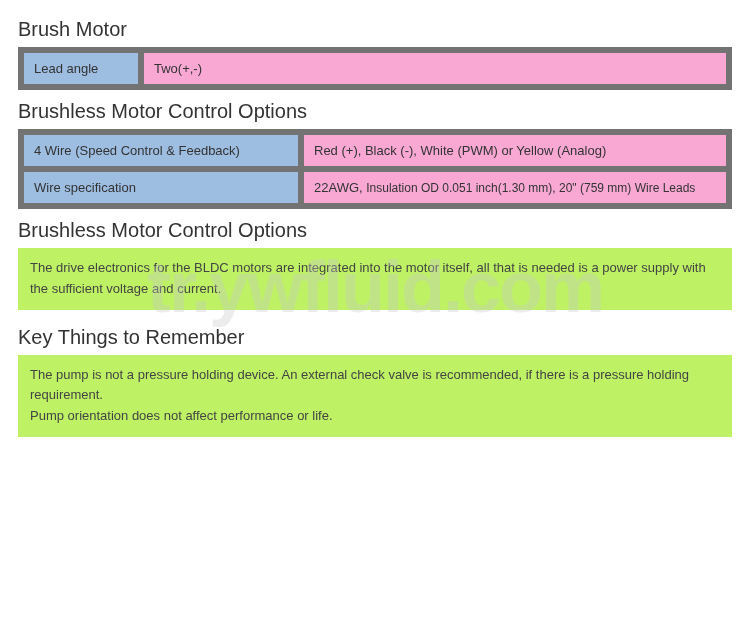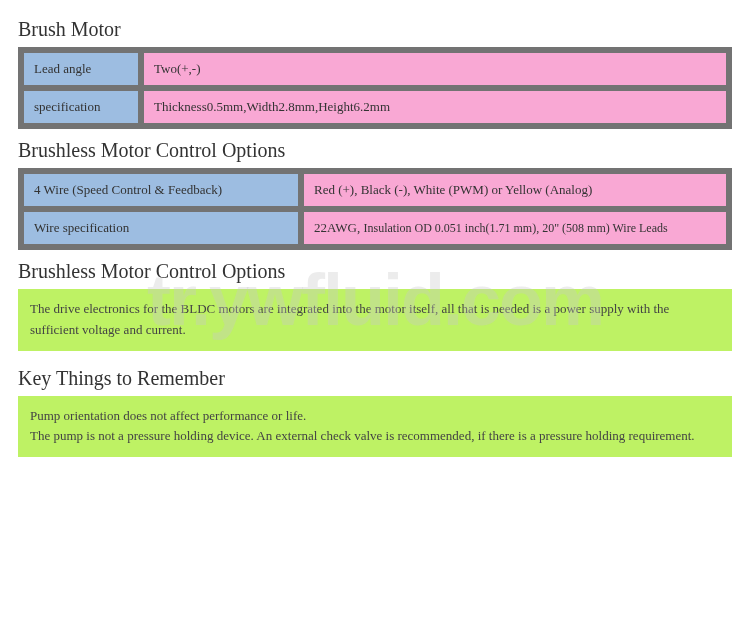--- a/index.html
+++ b/index.html
@@ -1,15 +1,15 @@
 <!DOCTYPE html>
 <html><head>
 <meta charset="utf-8">
 <style>
-  * { box-sizing: border-box; margin: 0; padding: 0; font-family: Liberation Serif, serif; }
+  * { box-sizing: border-box; margin: 0; padding: 0; }
   body {
     font-family: "Segoe UI", Arial, sans-serif;
     background: #fff;
     width: 750px;
     padding: 10px 18px;
     position: relative;
     color: #333;
     font-size: 13px;
   }
   .section-title {
@@ -58,45 +58,41 @@
 </head>
 <body>
 
 <div class="section-title">Brush Motor</div>
 <table class="tbl">
   <tbody>
       <tr>
     <td class="lbl-blue">Lead angle</td>
     <td class="val-gray">Two(+,-)</td>
   </tr>
-  <tr>
-    <td class="lbl-blue">specification</td>
-    <td class="val-gray">Thickness0.5mm,Width2.8mm,Height6.2mm</td>
-  </tr>
 </tbody>
   </table>
 
 <div class="section-title">Brushless Motor Control Options</div>
 <table class="tbl">
   <tbody>
   <tr>
     <td class="lbl-blue-w">4 Wire (Speed Control &amp; Feedback)</td>
     <td class="val-gray">Red (+), Black (-), White (PWM) or Yellow (Analog)</td>
   </tr>
   <tr>
     <td class="lbl-blue-w">Wire specification</td>
     <td class="val-gray">
-      <span>22AWG, </span><span class="small">Insulation OD 0.051 inch(1.71 mm), 20" (508 mm) Wire Leads</span>
+      <span>22AWG, </span><span class="small">Insulation OD 0.051 inch(1.30 mm), 20" (759 mm) Wire Leads</span>
     </td>
   </tr>
 </tbody>
   </table>
 
 <div class="section-title">Brushless Motor Control Options</div>
 <div class="info-box">The drive electronics for the BLDC motors are integrated into the motor itself, all that is needed is a power supply with the sufficient voltage and current.</div>
 
 <div class="section-title">Key Things to Remember</div>
 <div class="info-box">
+  <div>The pump is not a pressure holding device. An external check valve is recommended, if there is a pressure holding requirement.</div>
   <div>Pump orientation does not affect performance or life.</div>
-  <div>The pump is not a pressure holding device. An external check valve is recommended, if there is a pressure holding requirement.</div>
 </div>
 
 <div class="watermark">tr.ywfluid.com</div>
 
 </body></html>

